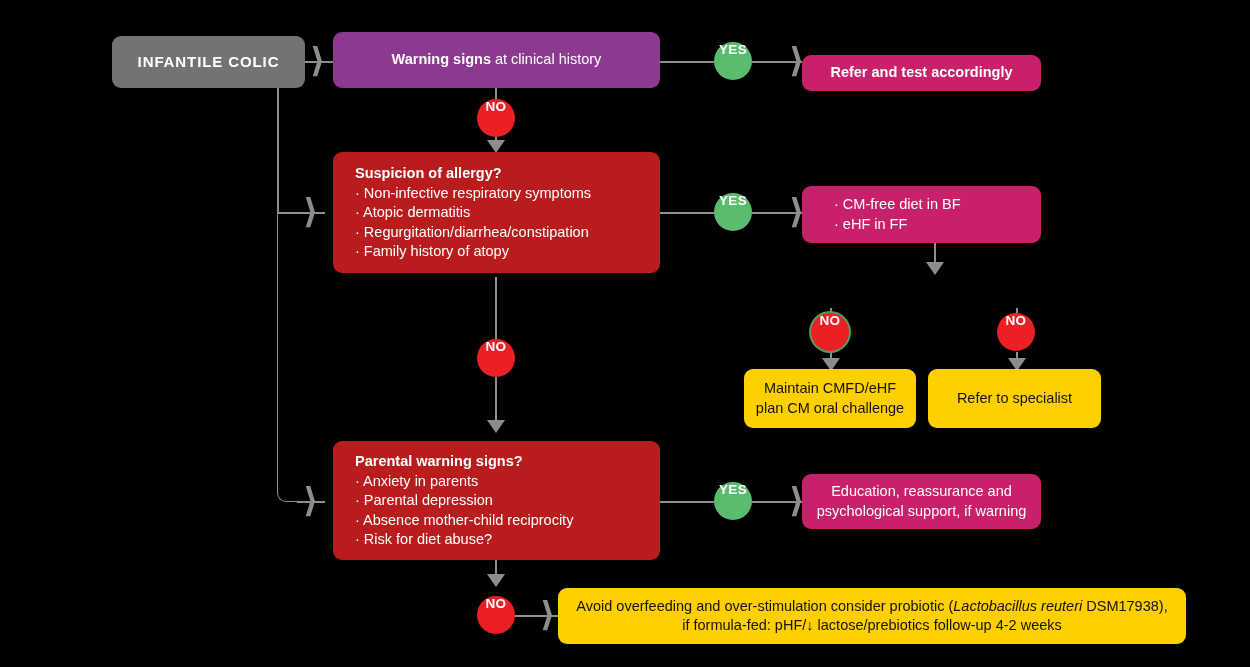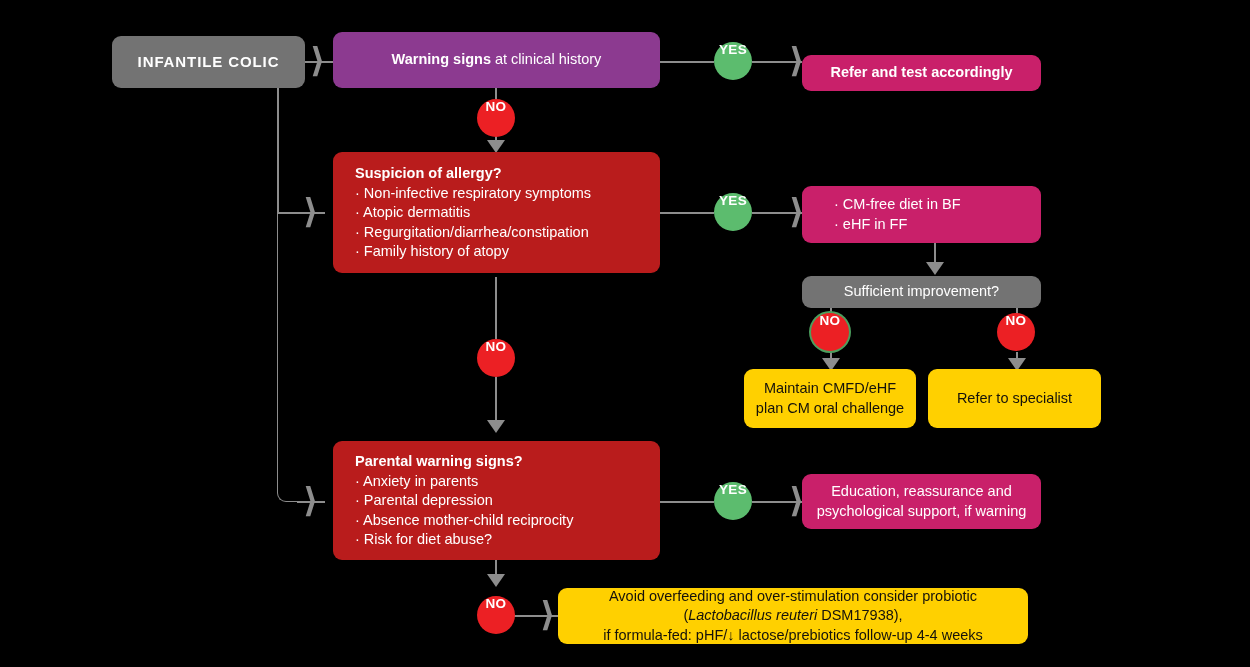--- a/index.html
+++ b/index.html
@@ -180,23 +180,20 @@
     <span class="bullet">· Atopic dermatitis</span>
     <span class="bullet">· Regurgitation/diarrhea/constipation</span>
     <span class="bullet">· Family history of atopy</span>
   </div>
 
   <div class="node n-magenta left" style="left:802px; top:186px; width:239px; height:57px; padding-left:32px;">
     <span class="bullet">· CM-free diet in BF</span>
     <span class="bullet">· eHF in FF</span>
   </div>
 
-  <div class="node n-blue center" style="left:802px; top:276px; width:239px; height:32px; padding:0 10px;">
-    <span class="body-txt">Sufficient improvement?</span>
-  </div>
 
   <div class="node n-yellow center" style="left:744px; top:369px; width:172px; height:59px; padding:0 10px;">
     <span class="body-txt">Maintain CMFD/eHF</span>
     <span class="body-txt">plan CM oral challenge</span>
   </div>
 
   <div class="node n-yellow center" style="left:928px; top:369px; width:173px; height:59px; padding:0 10px;">
     <span class="body-txt">Refer to specialist</span>
   </div>
 
@@ -206,25 +203,25 @@
     <span class="bullet">· Parental depression</span>
     <span class="bullet">· Absence mother-child reciprocity</span>
     <span class="bullet">· Risk for diet abuse?</span>
   </div>
 
   <div class="node n-magenta center" style="left:802px; top:474px; width:239px; height:55px; padding:0 12px;">
     <span class="body-txt">Education, reassurance and</span>
     <span class="body-txt">psychological support, if warning</span>
   </div>
 
-  <div class="node n-yellow center" style="left:558px; top:588px; width:470px; height:56px; padding:0 16px;">
+  <div class="node n-yellow center" style="left:558px; top:588px; width:628px; height:56px; padding:0 16px;">
     <div class="body-txt">
       <span>Avoid overfeeding and over-stimulation consider probiotic (</span><span class="ital">Lactobacillus reuteri</span><span> DSM17938),</span>
     </div>
-    <div class="body-txt">if formula-fed: pHF/↓ lactose/prebiotics follow-up 4-4 weeks</div>
+    <div class="body-txt">if formula-fed: pHF/↓ lactose/prebiotics follow-up 4-2 weeks</div>
   </div>
 
   <div class="badge badge-yes" style="left:714px; top:42px;">
     <span>YES</span>
   </div>
 
   <div class="badge badge-no" style="left:477px; top:99px;">
     <span>NO</span>
   </div>
 

